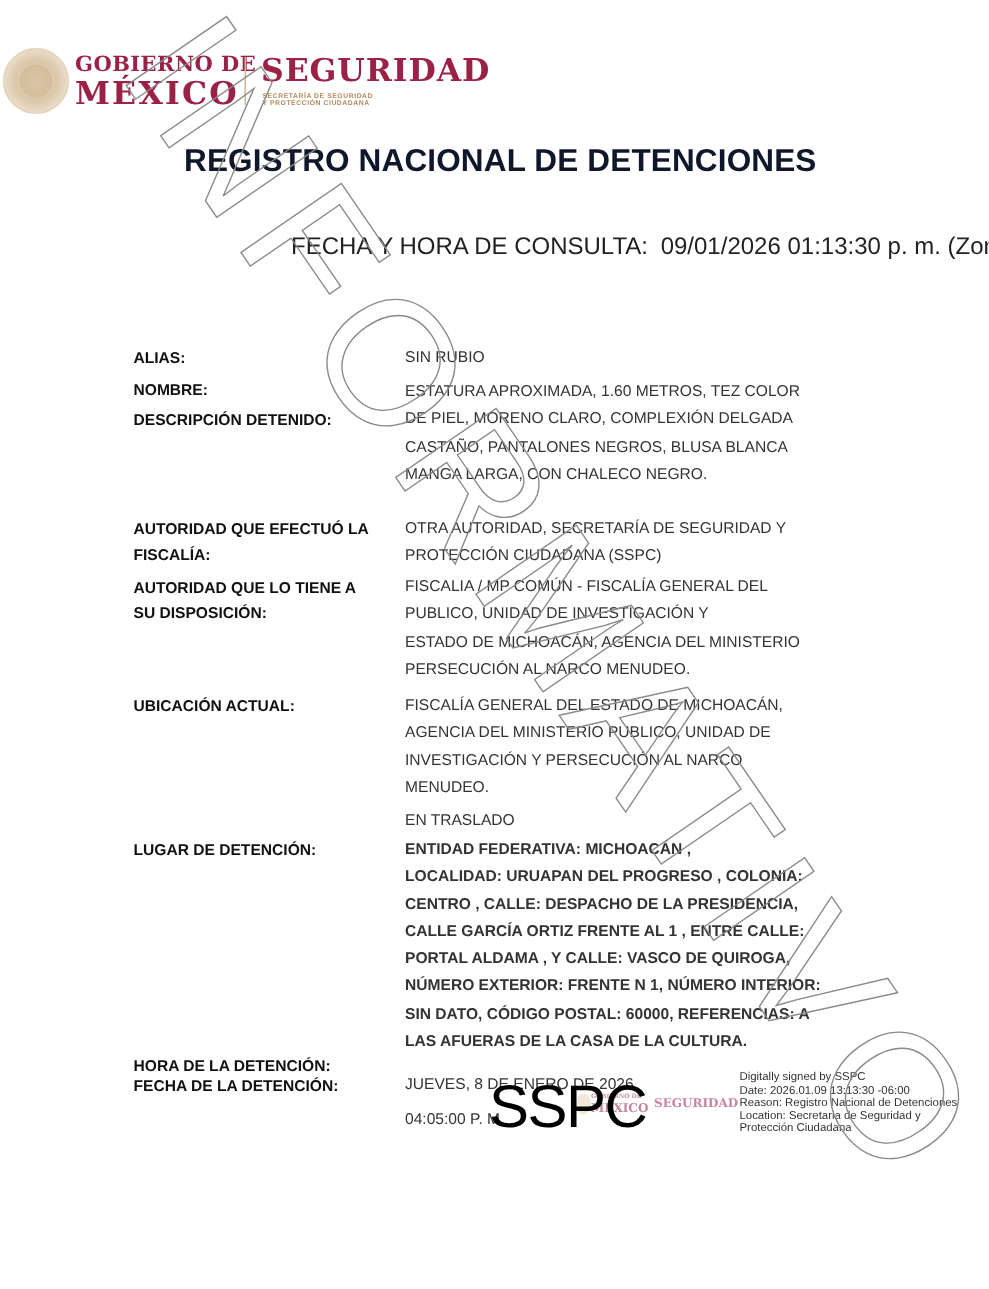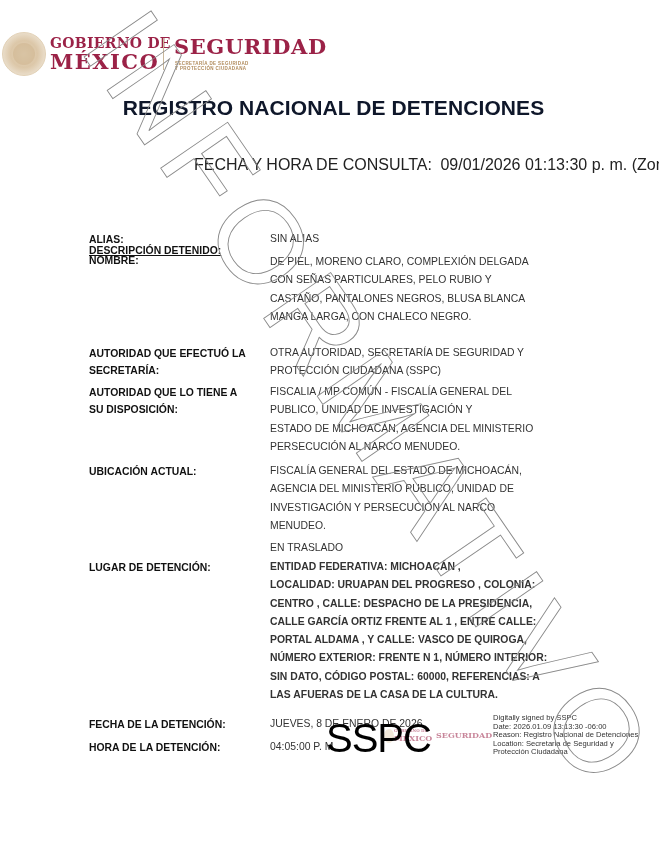--- a/index.html
+++ b/index.html
@@ -232,33 +232,33 @@
   <div class="title">REGISTRO NACIONAL DE DETENCIONES</div>
 
   <div class="consult">
     <span>FECHA Y HORA DE CONSULTA:</span>
     <span class="val">09/01/2026 01:13:30 p. m. (Zona horaria del centro)</span>
   </div>
 
   <div class="field-label" style="top:209px;margin-top:44px;">NOMBRE:</div>
 
   <div class="field-label" style="top:232px;">ALIAS:</div>
-  <div class="field-value" style="top:230px;">SIN ALIAS</div>
-
-  <div class="field-label" style="top:243px;text-decoration:underline;">DESCRIPCIÓN DETENIDO:</div>
+  <div class="field-value" style="top:230px;">SIN RUBIO</div>
+
+  <div class="field-label" style="top:273px;">DESCRIPCIÓN DETENIDO:</div>
   <div class="field-value" style="top:253px;">
+    <div>ESTATURA APROXIMADA, 1.60 METROS, TEZ COLOR</div>
     <div>DE PIEL, MORENO CLARO, COMPLEXIÓN DELGADA</div>
-    <div>CON SEÑAS PARTICULARES, PELO RUBIO Y</div>
     <div>CASTAÑO, PANTALONES NEGROS, BLUSA BLANCA</div>
     <div>MANGA LARGA, CON CHALECO NEGRO.</div>
   </div>
 
   <div class="field-label label-2line" style="top:345px;">
     <div>AUTORIDAD QUE EFECTUÓ LA</div>
-    <div>SECRETARÍA:</div>
+    <div>FISCALÍA:</div>
   </div>
   <div class="field-value" style="top:344px;">
     <div>OTRA AUTORIDAD, SECRETARÍA DE SEGURIDAD Y</div>
     <div>PROTECCIÓN CIUDADANA (SSPC)</div>
   </div>
 
   <div class="field-label label-2line" style="top:384px;">
     <div>AUTORIDAD QUE LO TIENE A</div>
     <div>SU DISPOSICIÓN:</div>
   </div>
@@ -286,21 +286,21 @@
     <div>CALLE GARCÍA ORTIZ FRENTE AL 1  , ENTRE CALLE:</div>
     <div>PORTAL ALDAMA , Y CALLE: VASCO DE QUIROGA,</div>
     <div>NÚMERO EXTERIOR: FRENTE N 1, NÚMERO INTERIOR:</div>
     <div>SIN DATO, CÓDIGO POSTAL: 60000, REFERENCIAS: A</div>
     <div>LAS AFUERAS DE LA CASA DE LA CULTURA.</div>
   </div>
 
   <div class="field-label" style="top:717px;">FECHA DE LA DETENCIÓN:</div>
   <div class="field-value" style="top:715px;">JUEVES, 8 DE ENERO DE 2026</div>
 
-  <div class="field-label" style="top:740px;">HORA DE LA DETENCIÓN:</div>
+  <div class="field-label" style="top:704px;">HORA DE LA DETENCIÓN:</div>
   <div class="field-value" style="top:738px;">04:05:00 P. M.</div>
 
   <div class="sig-logo">
     <div class="seal-s"></div>
     <div class="g1">GOBIERNO DE</div>
     <div class="g2">MÉXICO</div>
     <div class="s1">SEGURIDAD</div>
   </div>
   <div class="sig-big">SSPC</div>
   <div class="sig-text">

